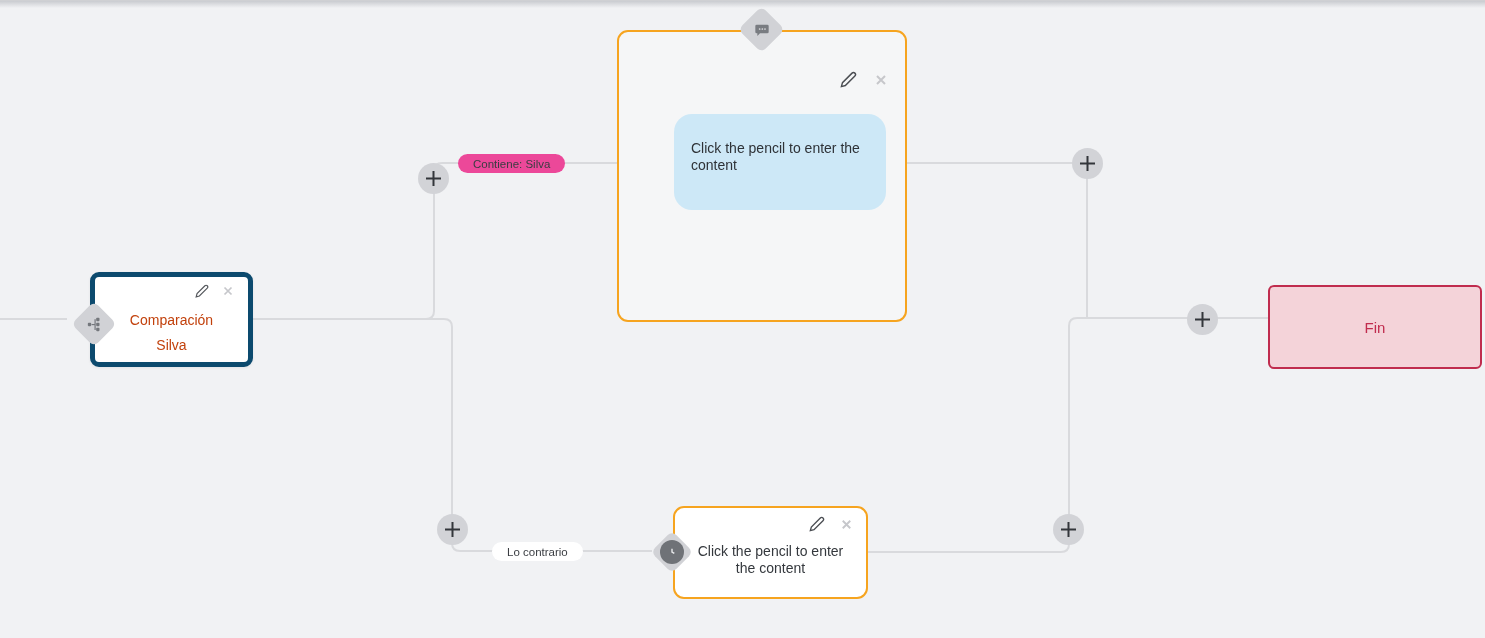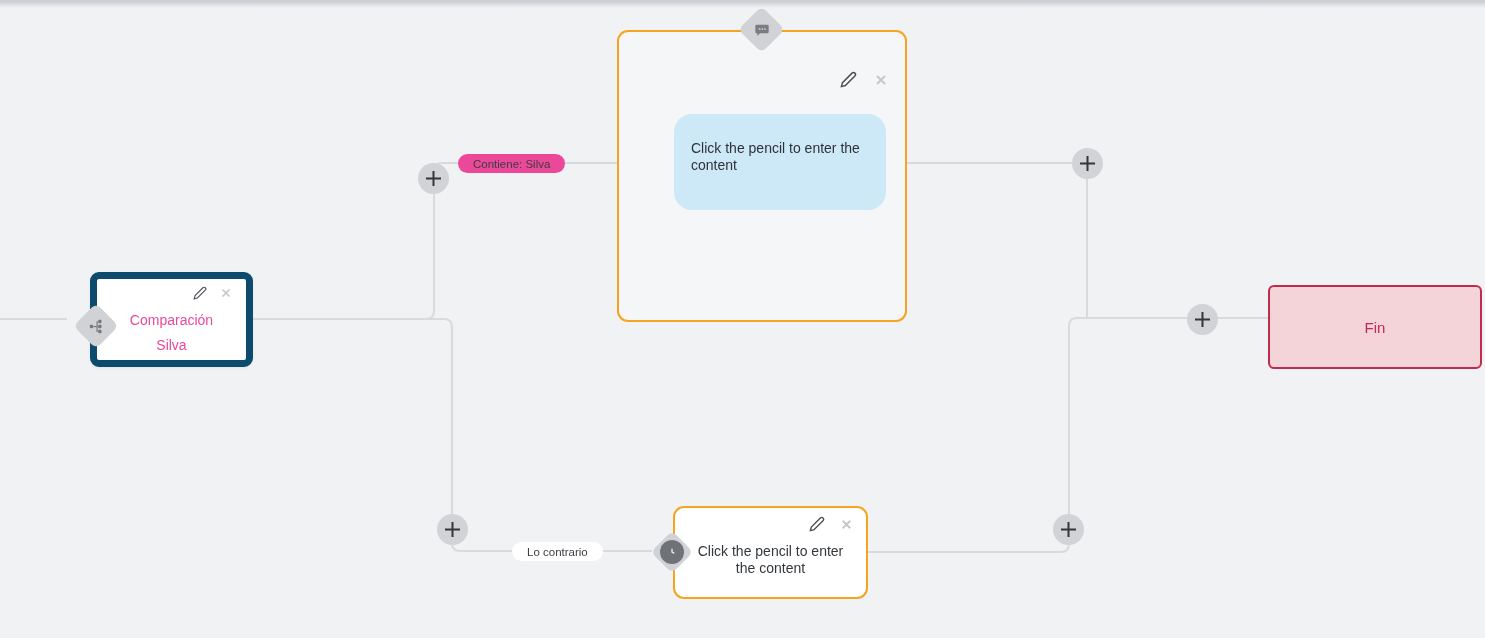--- a/index.html
+++ b/index.html
@@ -30,25 +30,25 @@
   .diamond .shape {
     position:absolute; inset:0;
     background:#d1d2d6; border-radius:6px;
     transform:rotate(45deg);
   }
   .diamond .glyph { position:relative; z-index:2; display:flex; }
 
   
   .condition-node {
     left:90px; top:272px; width:163px; height:95px;
-    background:#ffffff; border:7px solid #0c4a6e; border-radius:9px;
+    background:#ffffff; border:5px solid #0c4a6e; border-radius:9px;
     box-shadow:0 1px 3px rgba(40,44,52,0.07);
     display:flex; flex-direction:column; align-items:center; justify-content:center;
     gap:9px; padding-top:26px;
-    font-size:14px; color:#ec4899;
+    font-size:14px; color:#c2410c;
   }
   .condition-node .diamond { left:-17px; top:31px; width:32px; height:32px; }
 
   
   .message-node {
     left:617px; top:30px; width:290px; height:292px;
     background:#f5f6f7; border:2px solid #f6a41f; border-radius:11px;
   }
   .message-node .diamond { left:126px; top:-19px; width:33px; height:33px; }
   .bubble {
@@ -112,21 +112,21 @@
   <g fill="none" stroke="#d9dadd" stroke-width="2">
     <path d="M0,319 H67"></path>
     <path d="M253,319 H426 Q434,319 434,311 V171 Q434,163 442,163 H617"></path>
     <path d="M253,319 H444 Q452,319 452,327 V543 Q452,551 460,551 H652"></path>
     <path d="M907,163 H1087 V318"></path>
     <path d="M868,552 H1061 Q1069,552 1069,544 V326 Q1069,318 1077,318 H1268"></path>
   </g>
 </svg>
 
 <div class="edge-label gray" style="left:458px; top:154px;">Contiene: Silva</div>
-<div class="edge-label white" style="left:512px; top:542px;">Lo contrario</div>
+<div class="edge-label white" style="left:492px; top:542px;">Lo contrario</div>
 
 <div class="plus-btn" style="left:418px; top:163px;">
   <span style="display:flex;">
     <svg width="17" height="17" viewBox="0 0 17 17">
         <path d="M8.5 1v15M1 8.5h15" stroke="#33363b" stroke-width="2" fill="none"></path>
       </svg>
   </span>
 </div>
 <div class="plus-btn" style="left:437px; top:514px;">
   <span style="display:flex;">

